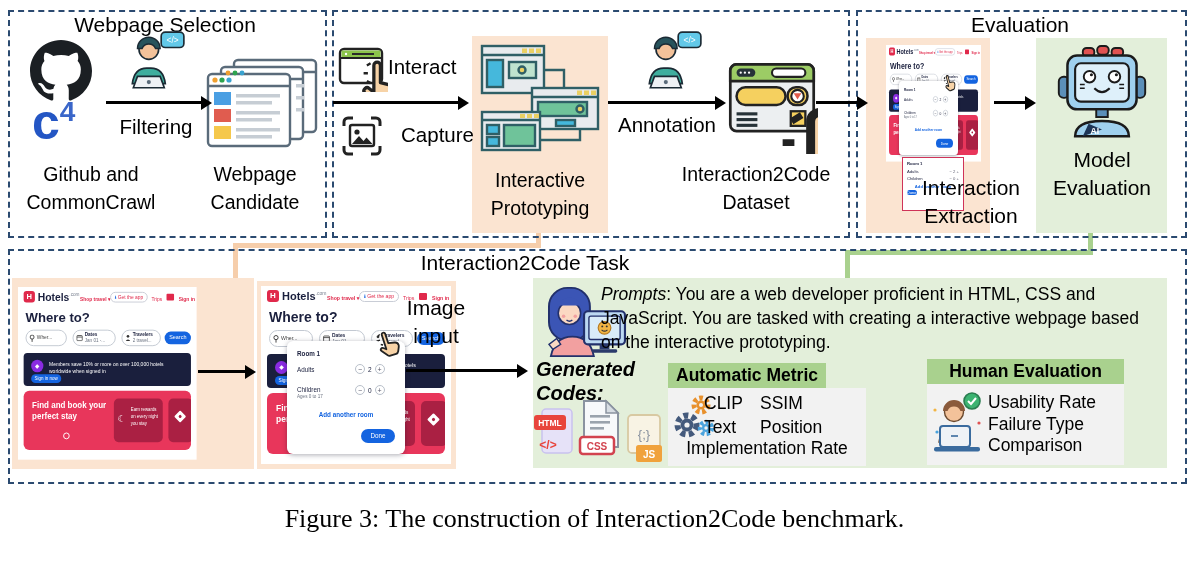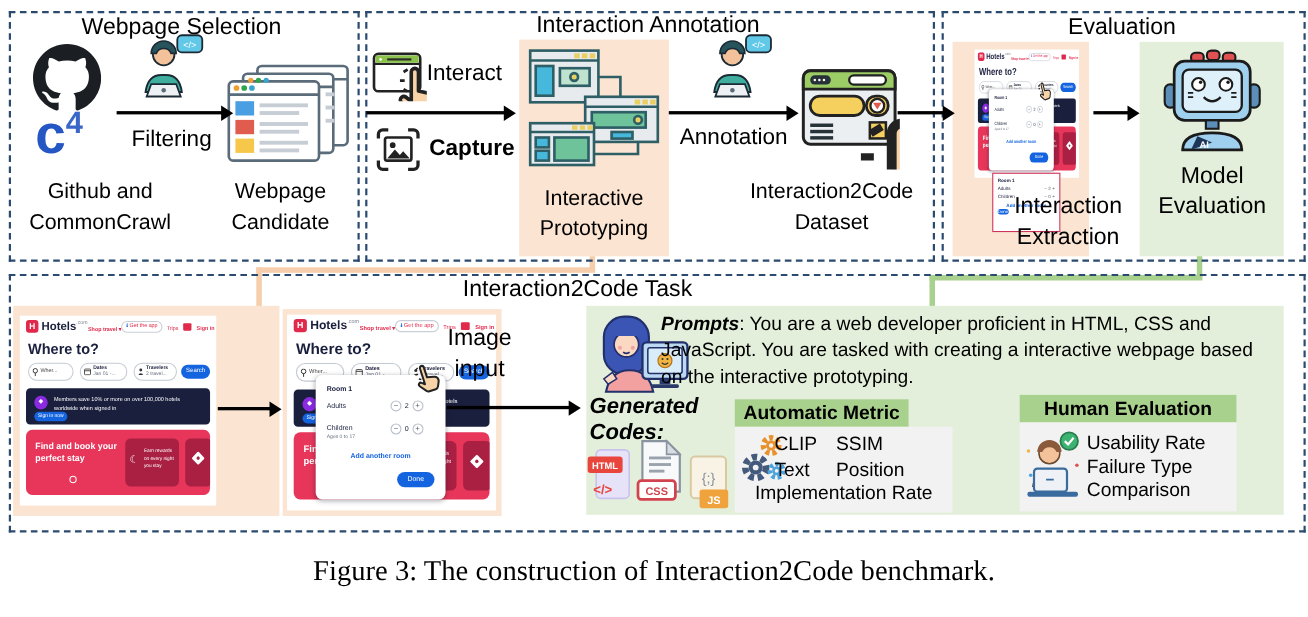--- a/index.html
+++ b/index.html
@@ -28,21 +28,21 @@
   .c4{position:absolute;z-index:3;font-weight:bold;color:#2456c4;text-align:center;}
   .c4 .c{font-size:50px;line-height:1;}
   .c4 sup{font-size:28px;vertical-align:18px;color:#3a66c9;}
   
   .mhead{position:absolute;background:#a9d18e;z-index:3;text-align:center;font-weight:bold;font-size:17.5px;line-height:25px;}
   .mbody{position:absolute;background:#f2f2f2;z-index:3;}
   .am-grid{position:absolute;left:704px;top:393px;z-index:4;display:grid;grid-template-columns:56px auto;row-gap:3px;font-size:17.5px;}
   .am-footer{position:absolute;left:670px;top:438px;width:194px;text-align:center;font-size:17.5px;z-index:4;}
   .he-items{position:absolute;left:988px;top:392px;z-index:4;font-size:17.5px;line-height:21.5px;}
   .prompts{position:absolute;left:601px;top:283px;width:560px;font-size:17.5px;line-height:1.37;z-index:4;}
-  .prompts .p-label{font-weight:bold;font-style:italic;text-align:center;}
+  .prompts .p-label{font-weight:normal;font-style:italic;text-align:center;}
   .gencodes{position:absolute;left:536px;top:357px;width:118px;font-size:20px;font-weight:bold;font-style:italic;line-height:1.2;z-index:4;}
   .caption{position:absolute;left:0;top:504px;width:1189px;text-align:center;
            font-family:"Liberation Serif",serif;font-size:26px;z-index:2;}
   
   .shot-slot{position:absolute;transform-origin:0 0;z-index:3;}
   .shot{position:relative;width:190px;height:178px;background:#fff;font-family:"Liberation Sans",sans-serif;}
   .shot *{position:absolute;}
   .logo-sq{left:6px;top:4px;width:12px;height:12px;background:#e0294b;border-radius:3px;color:#fff;
            font-size:8px;font-weight:bold;text-align:center;line-height:12px;}
   .brand{left:21px;top:4px;font-size:11px;font-weight:bold;color:#1a1f3d;}
@@ -168,21 +168,20 @@
     <rect x="8" y="68" width="17" height="13" fill="#f5c84c"></rect>
       <rect x="30" y="70" width="44" height="3.5" fill="#c6cdd4"></rect>
       <rect x="30" y="77" width="36" height="3.5" fill="#c6cdd4"></rect>
     <rect x="90" y="26" width="8" height="3.5" fill="#c6cdd4"></rect>
       <rect x="90" y="38" width="8" height="3.5" fill="#c6cdd4"></rect>
       <rect x="90" y="50" width="8" height="3.5" fill="#c6cdd4"></rect>
   </svg>
   <div class="lbl lbl19" style="left:10px;top:160px;width:162px;">Github and CommonCrawl</div>
   <div class="lbl lbl19" style="left:196px;top:160px;width:118px;">Webpage Candidate</div>
 
-  <div class="ptitle" style="left:439px;top:11px;width:300px;">Interaction Annotation</div>
   <svg class="abs" style="left:338px;top:46px;z-index:3" width="50" height="46" viewBox="0 0 50 46">
     <rect x="2" y="3" width="42" height="34" rx="4" fill="#fff" stroke="#222" stroke-width="2.4"></rect>
     <path d="M2 12h42" stroke="#222" stroke-width="2"></path>
     <rect x="3.5" y="4.5" width="39" height="6.5" fill="#8bc34a"></rect>
     <circle cx="8" cy="8" r="1.2" fill="#fff"></circle>
       <rect x="14" y="7" width="22" height="2" fill="#2b2b2b"></rect>
     <g transform="translate(12,10) scale(1.25)">
         <use href="#hand"></use>
       </g>
   </svg>
@@ -192,21 +191,21 @@
     <g stroke="#222" stroke-width="3" fill="none">
       <path d="M4 12V8a4 4 0 0 1 4-4h5"></path>
         <path d="M31 4h5a4 4 0 0 1 4 4v4"></path>
       <path d="M40 32v4a4 4 0 0 1-4 4h-5"></path>
         <path d="M13 40H8a4 4 0 0 1-4-4v-4"></path>
     </g>
     <rect x="10" y="11" width="24" height="21" rx="2" fill="#fff" stroke="#222" stroke-width="2.4"></rect>
     <circle cx="17" cy="18" r="2.6" fill="#222"></circle>
     <path d="M12 30l7-8 4.5 5 3-3.5 6 6.5z" fill="#222"></path>
   </svg>
-  <div class="lbl lbl20" style="left:384px;top:120px;width:90px;text-align:center;font-weight:bold;">Capture</div>
+  <div class="lbl lbl20" style="left:384px;top:120px;width:90px;text-align:right;">Capture</div>
 
   <div class="peachbox" style="left:472px;top:36px;width:136px;height:197px;"></div>
   <svg class="abs" style="left:476px;top:40px;z-index:3" width="128" height="114" viewBox="0 0 128 114">
     <g stroke="#2f5f66" stroke-width="2.4">
       <polyline points="60,30 88,30 88,50" fill="none"></polyline>
       <polyline points="104,74 104,100 64,100" fill="none"></polyline>
       <rect x="6" y="6" width="62" height="47" fill="#e8ebee"></rect>
         <path d="M6 15h62"></path>
       <rect x="46" y="8.5" width="5" height="4.5" fill="#ead063" stroke="none"></rect>
         <rect x="53" y="8.5" width="5" height="4.5" fill="#ead063" stroke="none"></rect>

